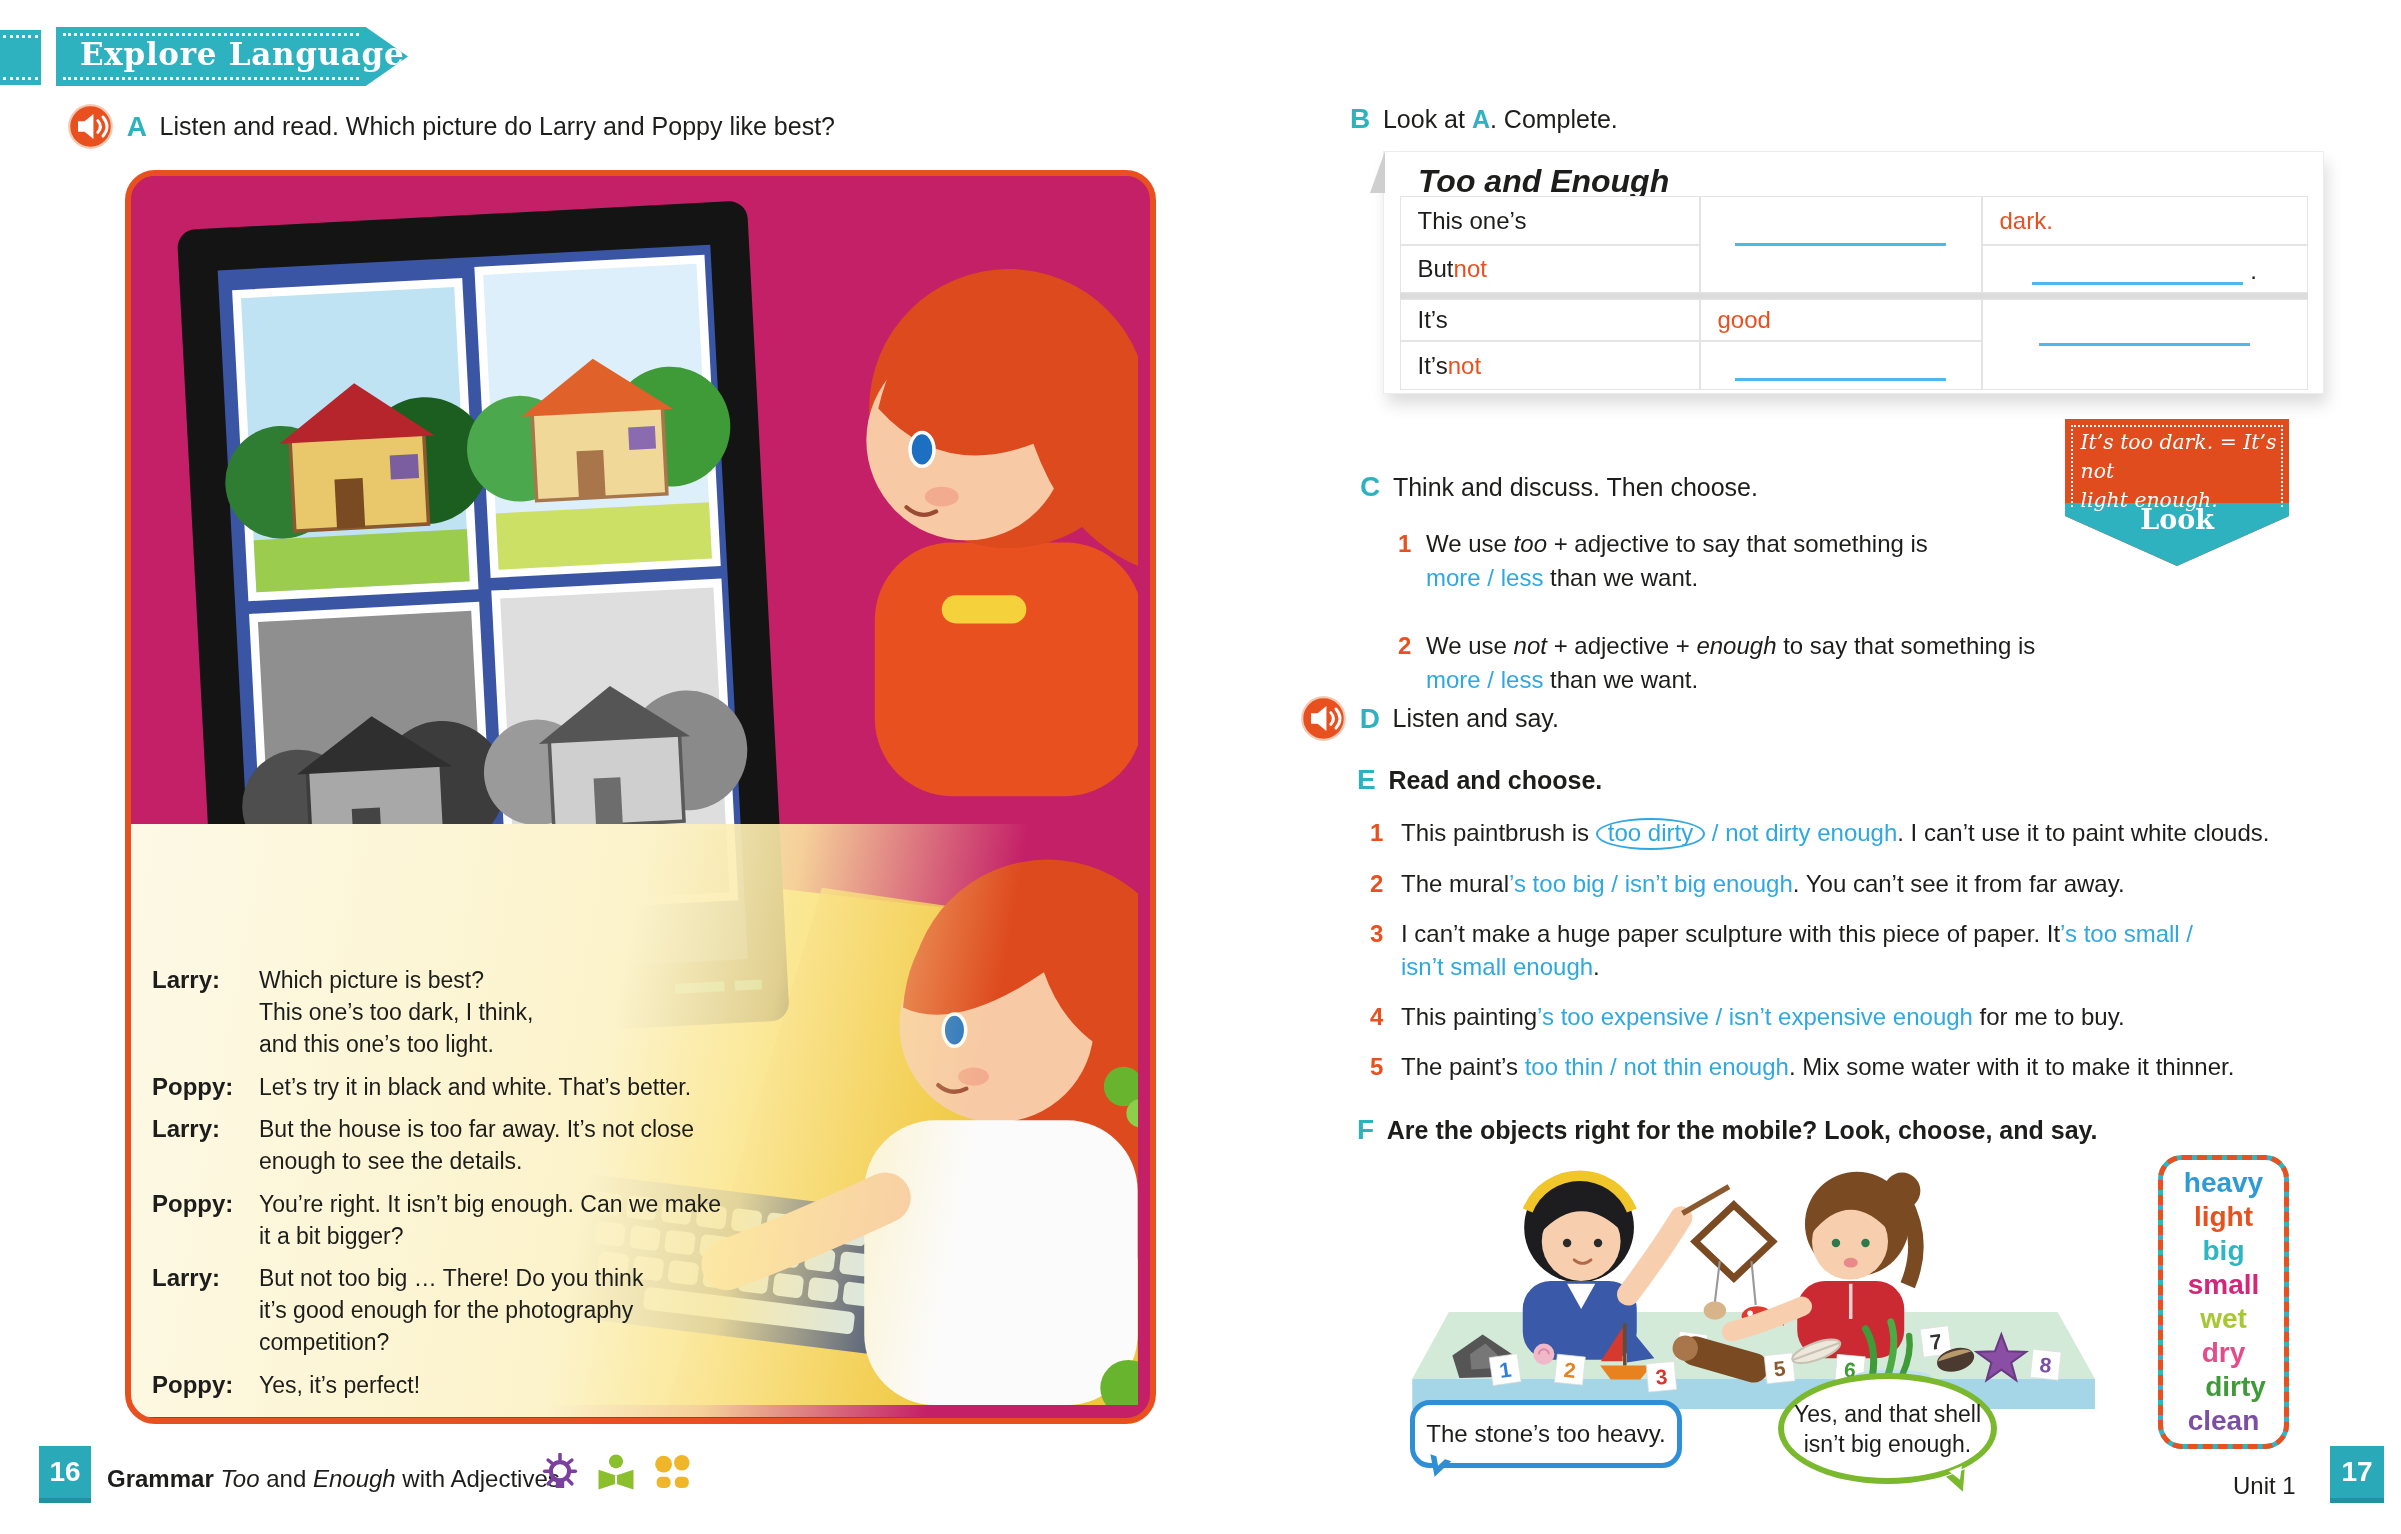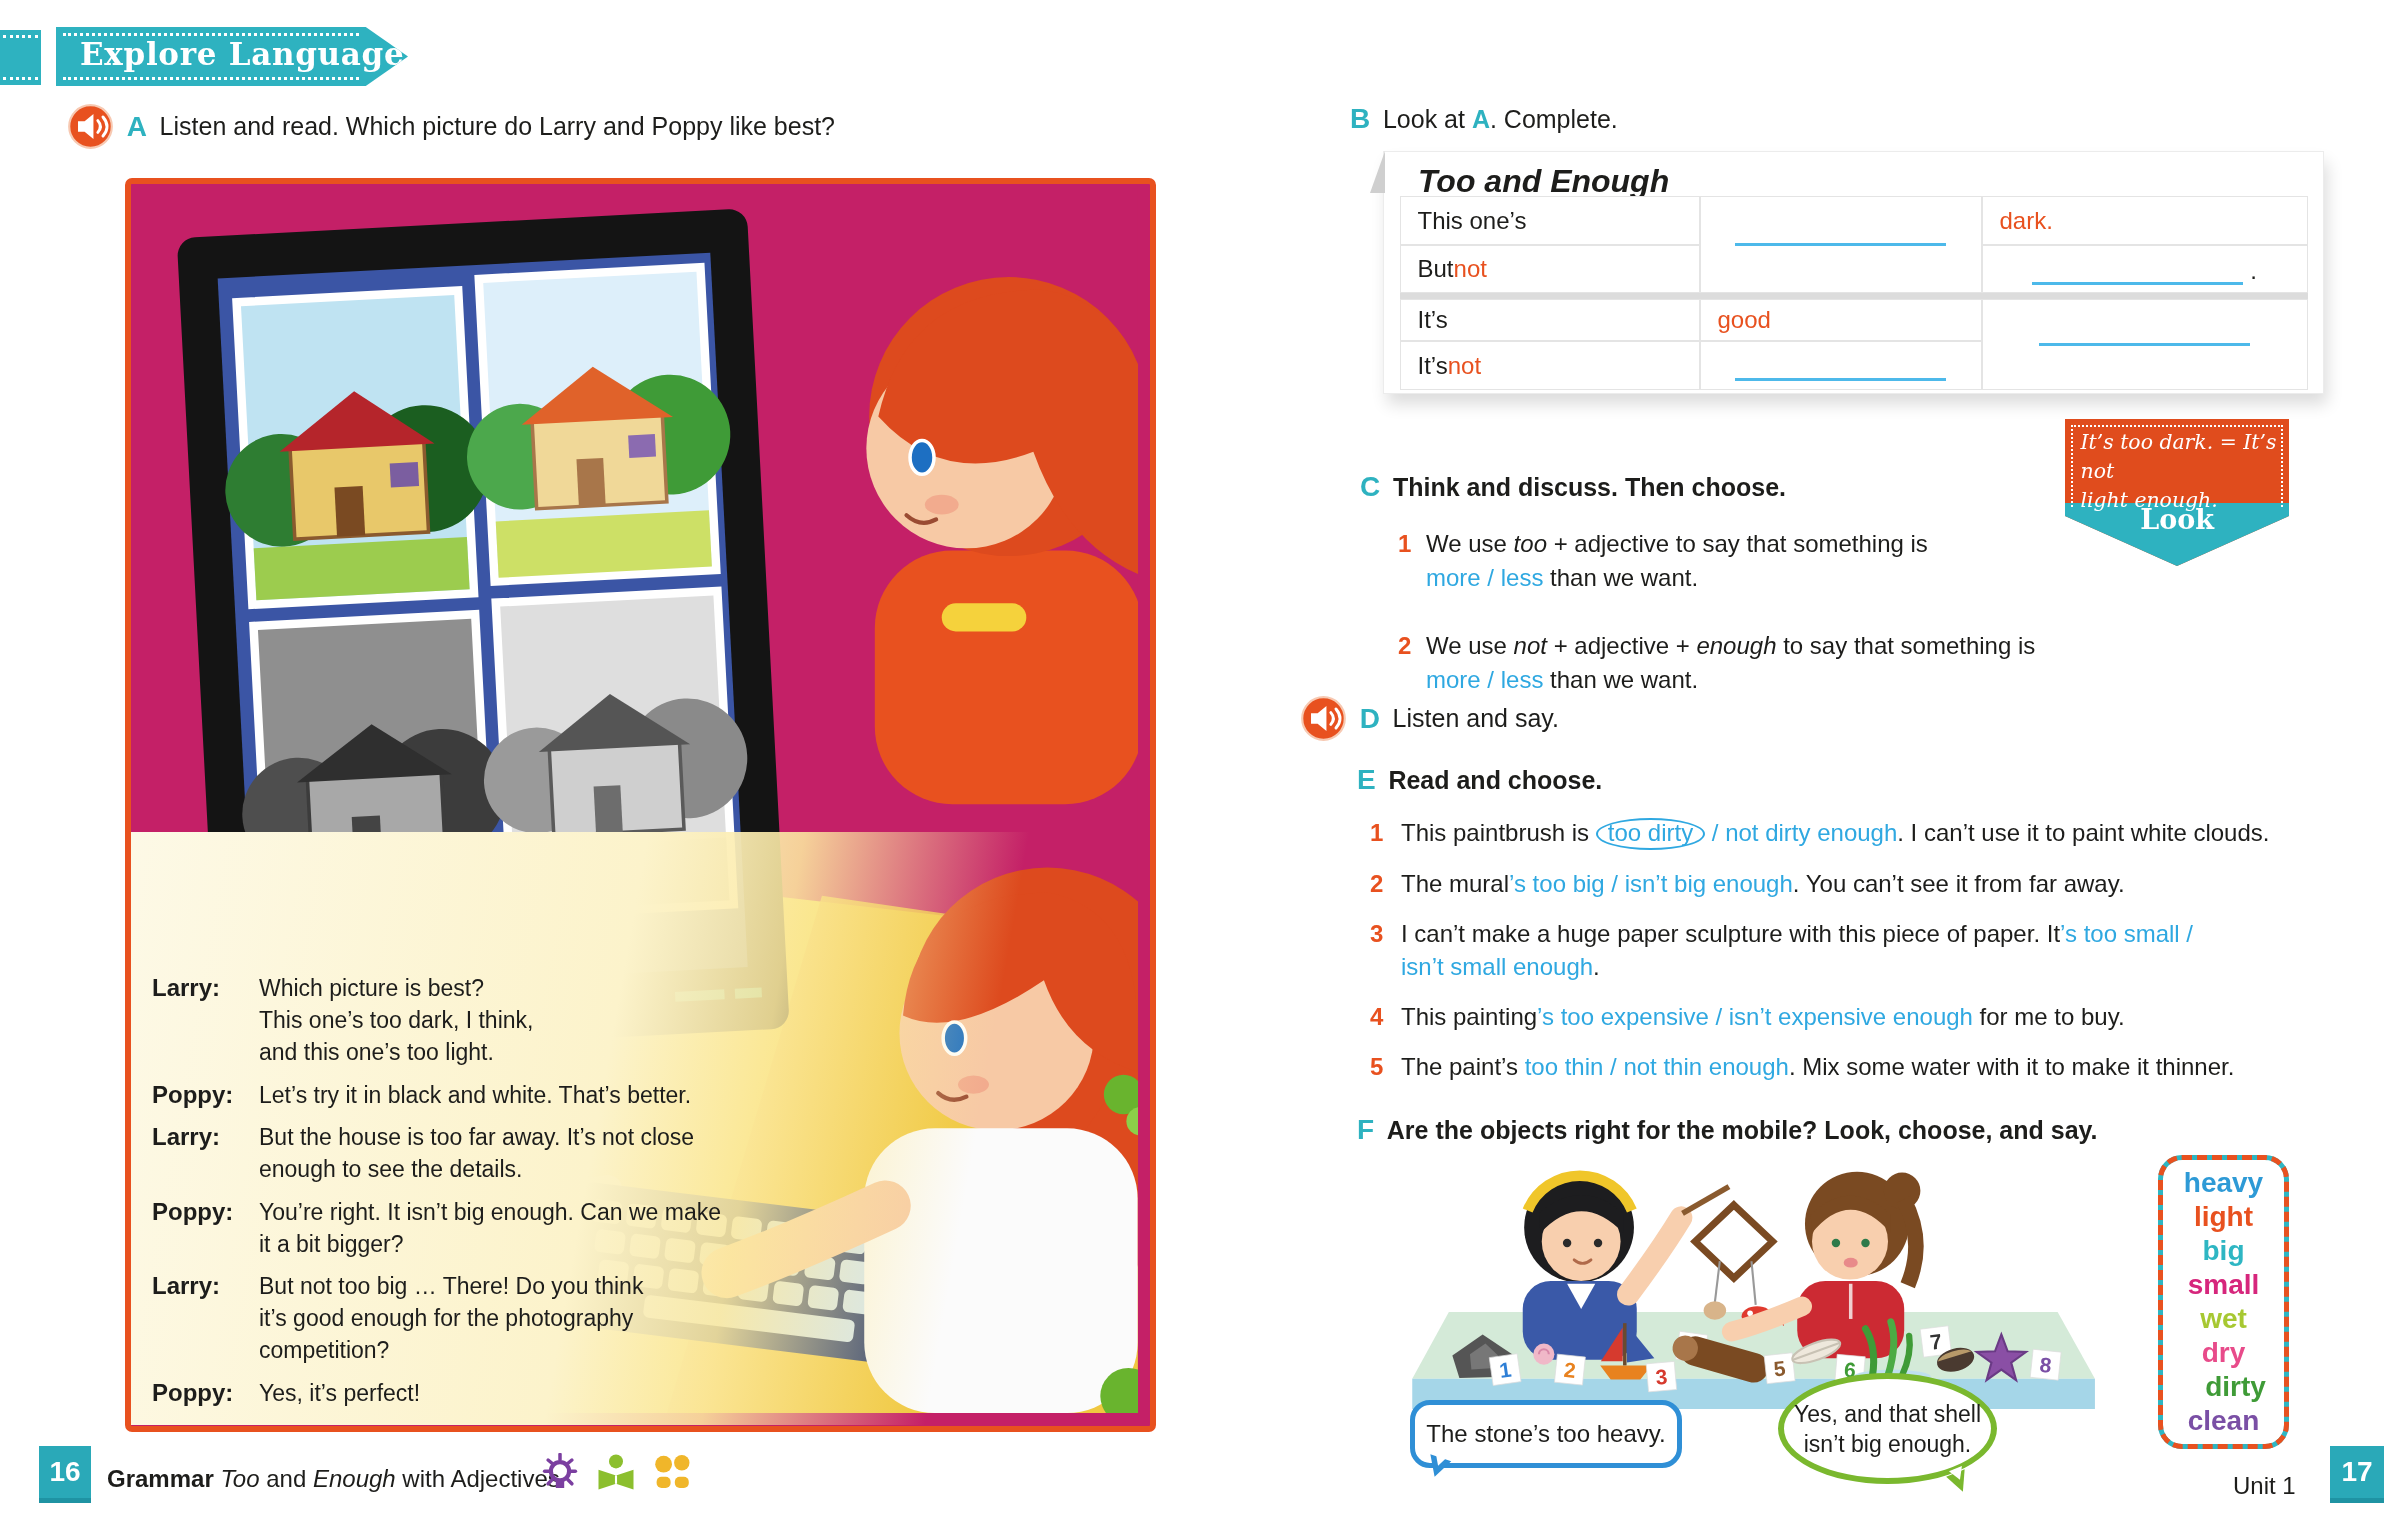--- a/index.html
+++ b/index.html
@@ -18,22 +18,22 @@
   .banner .txt{position:absolute;left:24px;top:9.2px;font-family:"DejaVu Serif",serif;
         font-weight:bold;font-size:31px;color:#fff;letter-spacing:0.7px;}
 
   
   .act-head{display:flex;align-items:center;gap:12.7px;font-size:25px;}
   .letter{color:#2eb2c0;font-weight:bold;font-size:28px;}
   .head-txt{color:#1d1d1b;}
   .aud{width:47px;height:47px;flex:0 0 auto;}
 
   
-  .scene-card{left:125px;top:178px;width:1019px;height:1242px;border:6.3px solid #e8511f;
-        border-radius:7px;background:#c42067;overflow:hidden;}
+  .scene-card{left:125px;top:170px;width:1019px;height:1242px;border:6.3px solid #e8511f;
+        border-radius:30px;background:#c42067;overflow:hidden;}
   .dlg-bg{position:absolute;left:0;top:648px;width:100%;height:593px;
         background:linear-gradient(100deg,#fdf9e6 0%,#fcf3cb 46%,rgba(252,233,160,.88) 60%,rgba(250,214,110,0) 80%);}
   .dialogue{position:absolute;left:21px;top:788px;width:691px;}
   .dlg-row{display:flex;margin-bottom:10.6px;}
   .spk{width:107px;font-weight:bold;font-size:24px;line-height:32px;flex:0 0 auto;}
   .dlg-lines{font-size:23px;line-height:32px;}
 
   
   .tab{background:#2aa9b8;color:#fff;font-weight:bold;font-size:28px;display:flex;
         align-items:center;justify-content:center;border-bottom:5px solid #1f93a3;}
@@ -387,21 +387,21 @@
   <div class="abs look">
     <div class="lband"></div>
     <div class="ldots"></div>
     <div class="ltxt"><span>It’s too dark. = It’s not</span><br><span>light enough.</span></div>
     <div class="llabel">Look</div>
   </div>
 
   <div class="abs c-sec">
     <div class="act-head">
       <span class="letter">C</span>
-      <span class="head-txt" style="font-weight:bold;">Think and discuss. Then choose.</span>
+      <span class="head-txt" style="font-weight:normal;">Think and discuss. Then choose.</span>
     </div>
     <div class="c-item">
       <span class="num">1</span>
       <div><span>We use </span><span class="ital">too</span><span> + adjective to say that something is</span></div>
       <div><span class="blue">more</span><span class="blue"> / </span><span class="blue">less</span><span> than we want.</span></div>
     </div>
     <div class="c-item" style="margin-top:34px;">
       <span class="num">2</span>
       <div><span>We use </span><span class="ital">not</span><span> + adjective + </span><span class="ital">enough</span><span> to say that something is</span></div>
       <div><span class="blue">more</span><span class="blue"> / </span><span class="blue">less</span><span> than we want.</span></div>

